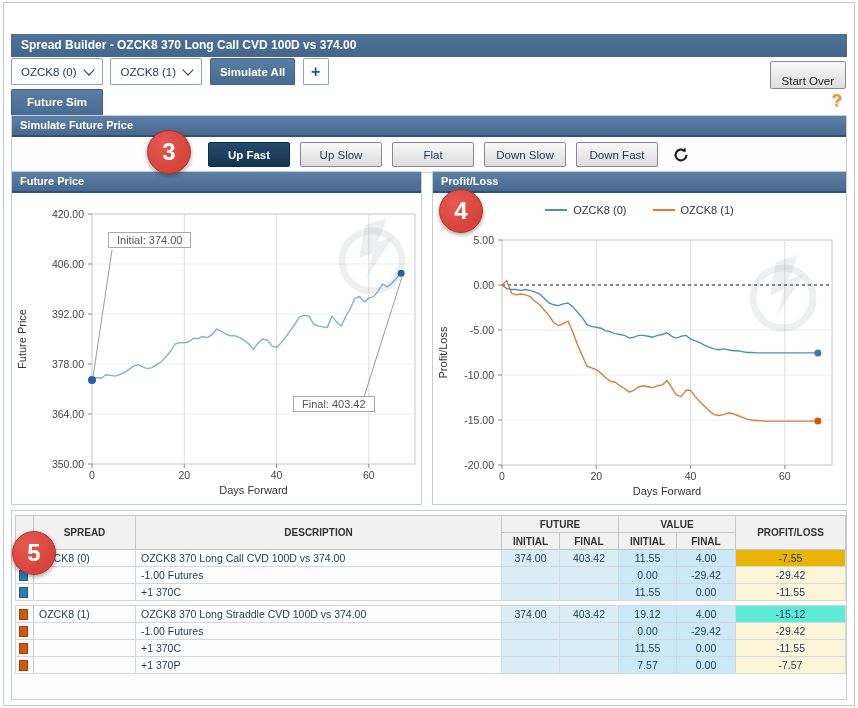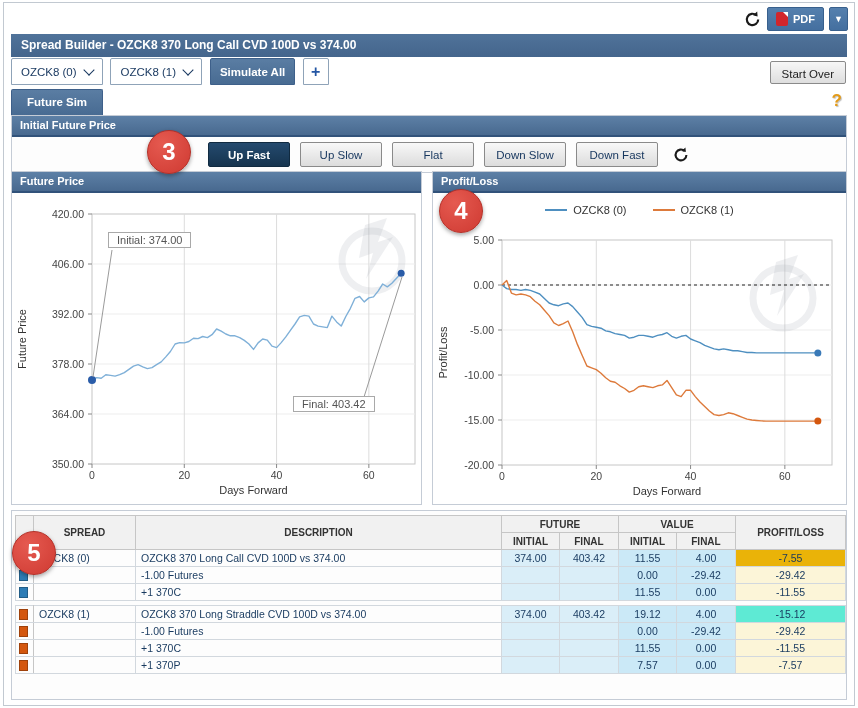--- a/index.html
+++ b/index.html
@@ -34,21 +34,21 @@
   .tabrow{position:absolute;left:7px;right:7px;top:55px;height:30px;}
   .tab{display:inline-flex;align-items:center;justify-content:space-between;
     box-sizing:border-box;height:27px;border:1px solid #8fa3b8;background:#fff;
     color:#17375f;font-size:11.5px;padding:0 9px;margin-right:3px;vertical-align:top;
     border-radius:2px 2px 0 0;cursor:pointer;}
   .tab.drop{width:92px;}
   .chev{width:7px;height:7px;border-right:1.6px solid #17375f;border-bottom:1.6px solid #17375f;
     transform:rotate(45deg);margin-top:-4px;}
   .tab.active{background:linear-gradient(#5a7da3,#486b92);border-color:#3e608a;color:#fff;font-weight:bold;}
   .tab.add{width:26px;justify-content:center;color:#2456a4;font-weight:bold;font-size:16px;padding:0;}
-  .start-over{position:absolute;right:1px;top:3px;height:23px;padding:6px 11px;
+  .start-over{position:absolute;right:1px;top:3px;height:23px;padding:13px 11px;
     background:linear-gradient(#f7f7f7,#dedede);border:1px solid #8a8a8a;border-radius:2px;
     font-size:11.5px;color:#222;cursor:pointer;font-family:inherit;}
 
   
   .futsim-row{position:absolute;left:7px;right:7px;top:86px;height:26px;}
   .futsim-tab{display:inline-block;height:25px;line-height:25px;padding:0 15px;
     background:linear-gradient(#5a7da3,#486b92);color:#fff;font-size:11.5px;font-weight:bold;
     border:1px solid #3e608a;border-bottom:none;border-radius:2px 2px 0 0;cursor:pointer;}
   .help-icon{position:absolute;right:5px;top:2px;color:#e39a17;font-size:17px;font-weight:bold;
     text-shadow:1px 1px 1px rgba(0,0,0,.25);cursor:pointer;}
@@ -97,35 +97,20 @@
     background:radial-gradient(circle at 35% 30%,#e55a50,#cf3a32);
     border:1px solid #b32f27;box-shadow:0 2px 4px rgba(0,0,0,.35);
     color:#fff;font-size:24px;font-weight:bold;display:flex;align-items:center;
     justify-content:center;z-index:50;}
 </style>
 </head>
 <body>
 
 <div id="app">
 
-  <div class="topbar">
-    <div class="topbar-right">
-      <span class="refresh-top">
-        <svg width="19" height="19" viewBox="0 0 19 19">
-          <path d="M15.2 9.5a5.7 5.7 0 1 1-1.8-4.2" fill="none" stroke="#1a1a1a" stroke-width="2.2"></path>
-          <path d="M14.2 1.6 L14.6 6.4 L10 5.2 Z" fill="#1a1a1a"></path>
-        </svg>
-      </span>
-      <span class="pdf-btn">
-        <span class="pdf-file"></span>
-        <span>PDF</span>
-      </span>
-      <span class="caret-btn">▼</span>
-    </div>
-  </div>
 
   <div class="titlebar">
     <span>Spread Builder - OZCK8 370 Long Call CVD 100D vs 374.00</span>
   </div>
 
   <div class="tabrow">
     <span class="tab drop">
       <span>OZCK8 (0)</span>
       <span class="chev"></span>
     </span>
@@ -141,21 +126,21 @@
     </span>
     <button class="start-over">Start Over</button>
   </div>
 
   <div class="futsim-row">
     <span class="futsim-tab">Future Sim</span>
     <span class="help-icon">?</span>
   </div>
 
   <div class="panel sim-panel">
-    <div class="panel-header">Initial Future Price</div>
+    <div class="panel-header">Simulate Future Price</div>
     <div class="sim-buttons">
       <div class="sim-btn-row">
         <button class="sim-btn active">Up Fast</button>
         <button class="sim-btn">Up Slow</button>
         <button class="sim-btn">Flat</button>
         <button class="sim-btn">Down Slow</button>
         <button class="sim-btn">Down Fast</button>
         <span class="sim-refresh">
           <svg width="18" height="18" viewBox="0 0 19 19">
             <path d="M15.2 9.5a5.7 5.7 0 1 1-1.8-4.2" fill="none" stroke="#1a1a1a" stroke-width="2.2"></path>

